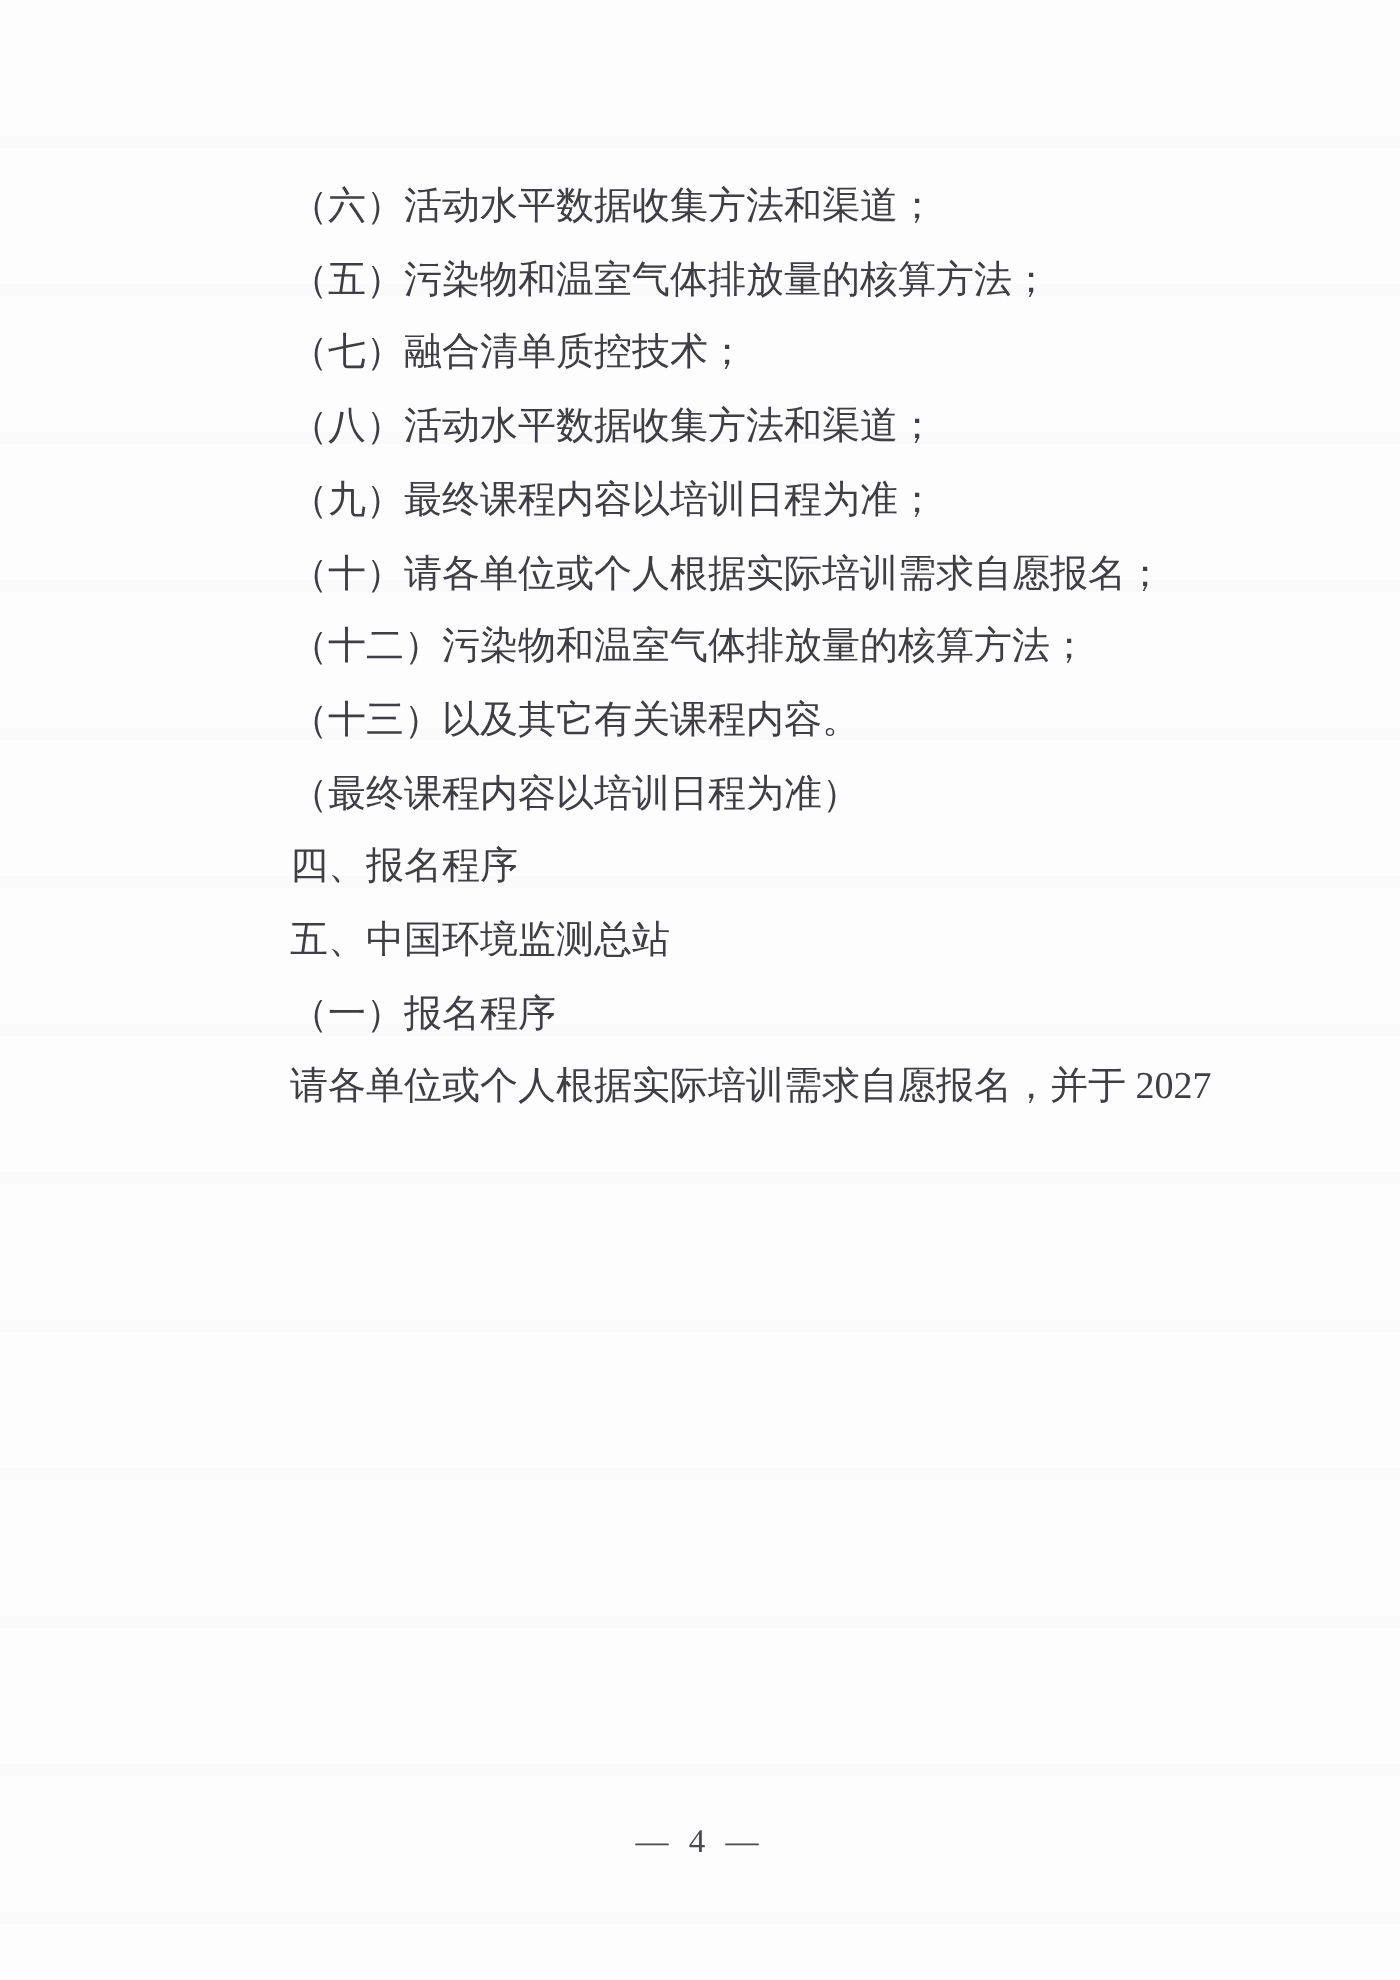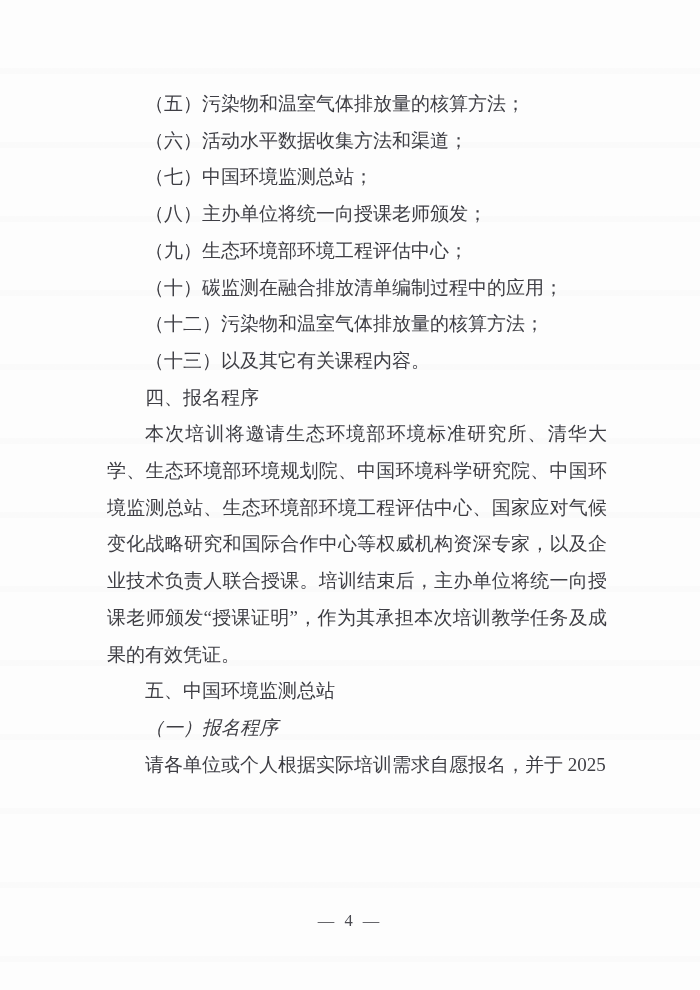--- a/index.html
+++ b/index.html
@@ -28,45 +28,44 @@
     text-align: justify;
     text-justify: inter-character;
     line-break: strict;
   }
   .para {
     margin: 0;
     padding: 0;
     text-indent: 2em;
   }
   .kaiti {
-    font-style: italic;
   }
   .page-footer {
     position: absolute;
     top: 911px;
     left: 0;
     width: 700px;
     text-align: center;
     font-size: 16.5px;
     letter-spacing: 3px;
     color: #4a4a50;
   }
 </style>
 </head>
 <body>
 
 <div class="doc-body">
+  <p class="para">（六）活动水平数据收集方法和渠道；</p>
   <p class="para">（五）污染物和温室气体排放量的核算方法；</p>
-  <p class="para">（六）活动水平数据收集方法和渠道；</p>
-  <p class="para">（七）中国环境监测总站；</p>
-  <p class="para">（八）主办单位将统一向授课老师颁发；</p>
-  <p class="para">（九）生态环境部环境工程评估中心；</p>
-  <p class="para">（十）碳监测在融合排放清单编制过程中的应用；</p>
+  <p class="para">（七）融合清单质控技术；</p>
+  <p class="para">（八）活动水平数据收集方法和渠道；</p>
+  <p class="para">（九）最终课程内容以培训日程为准；</p>
+  <p class="para">（十）请各单位或个人根据实际培训需求自愿报名；</p>
   <p class="para">（十二）污染物和温室气体排放量的核算方法；</p>
   <p class="para">（十三）以及其它有关课程内容。</p>
+  <p class="para">（最终课程内容以培训日程为准）</p>
   <p class="para">四、报名程序</p>
-  <p class="para">本次培训将邀请生态环境部环境标准研究所、清华大学、生态环境部环境规划院、中国环境科学研究院、中国环境监测总站、生态环境部环境工程评估中心、国家应对气候变化战略研究和国际合作中心等权威机构资深专家，以及企业技术负责人联合授课。培训结束后，主办单位将统一向授课老师颁发“授课证明”，作为其承担本次培训教学任务及成果的有效凭证。</p>
   <p class="para">五、中国环境监测总站</p>
   <p class="para kaiti">（一）报名程序</p>
-  <p class="para">请各单位或个人根据实际培训需求自愿报名，并于 2025</p>
+  <p class="para">请各单位或个人根据实际培训需求自愿报名，并于 2027</p>
 </div>
 
 <div class="page-footer">— 4 —</div>
 
 </body></html>

